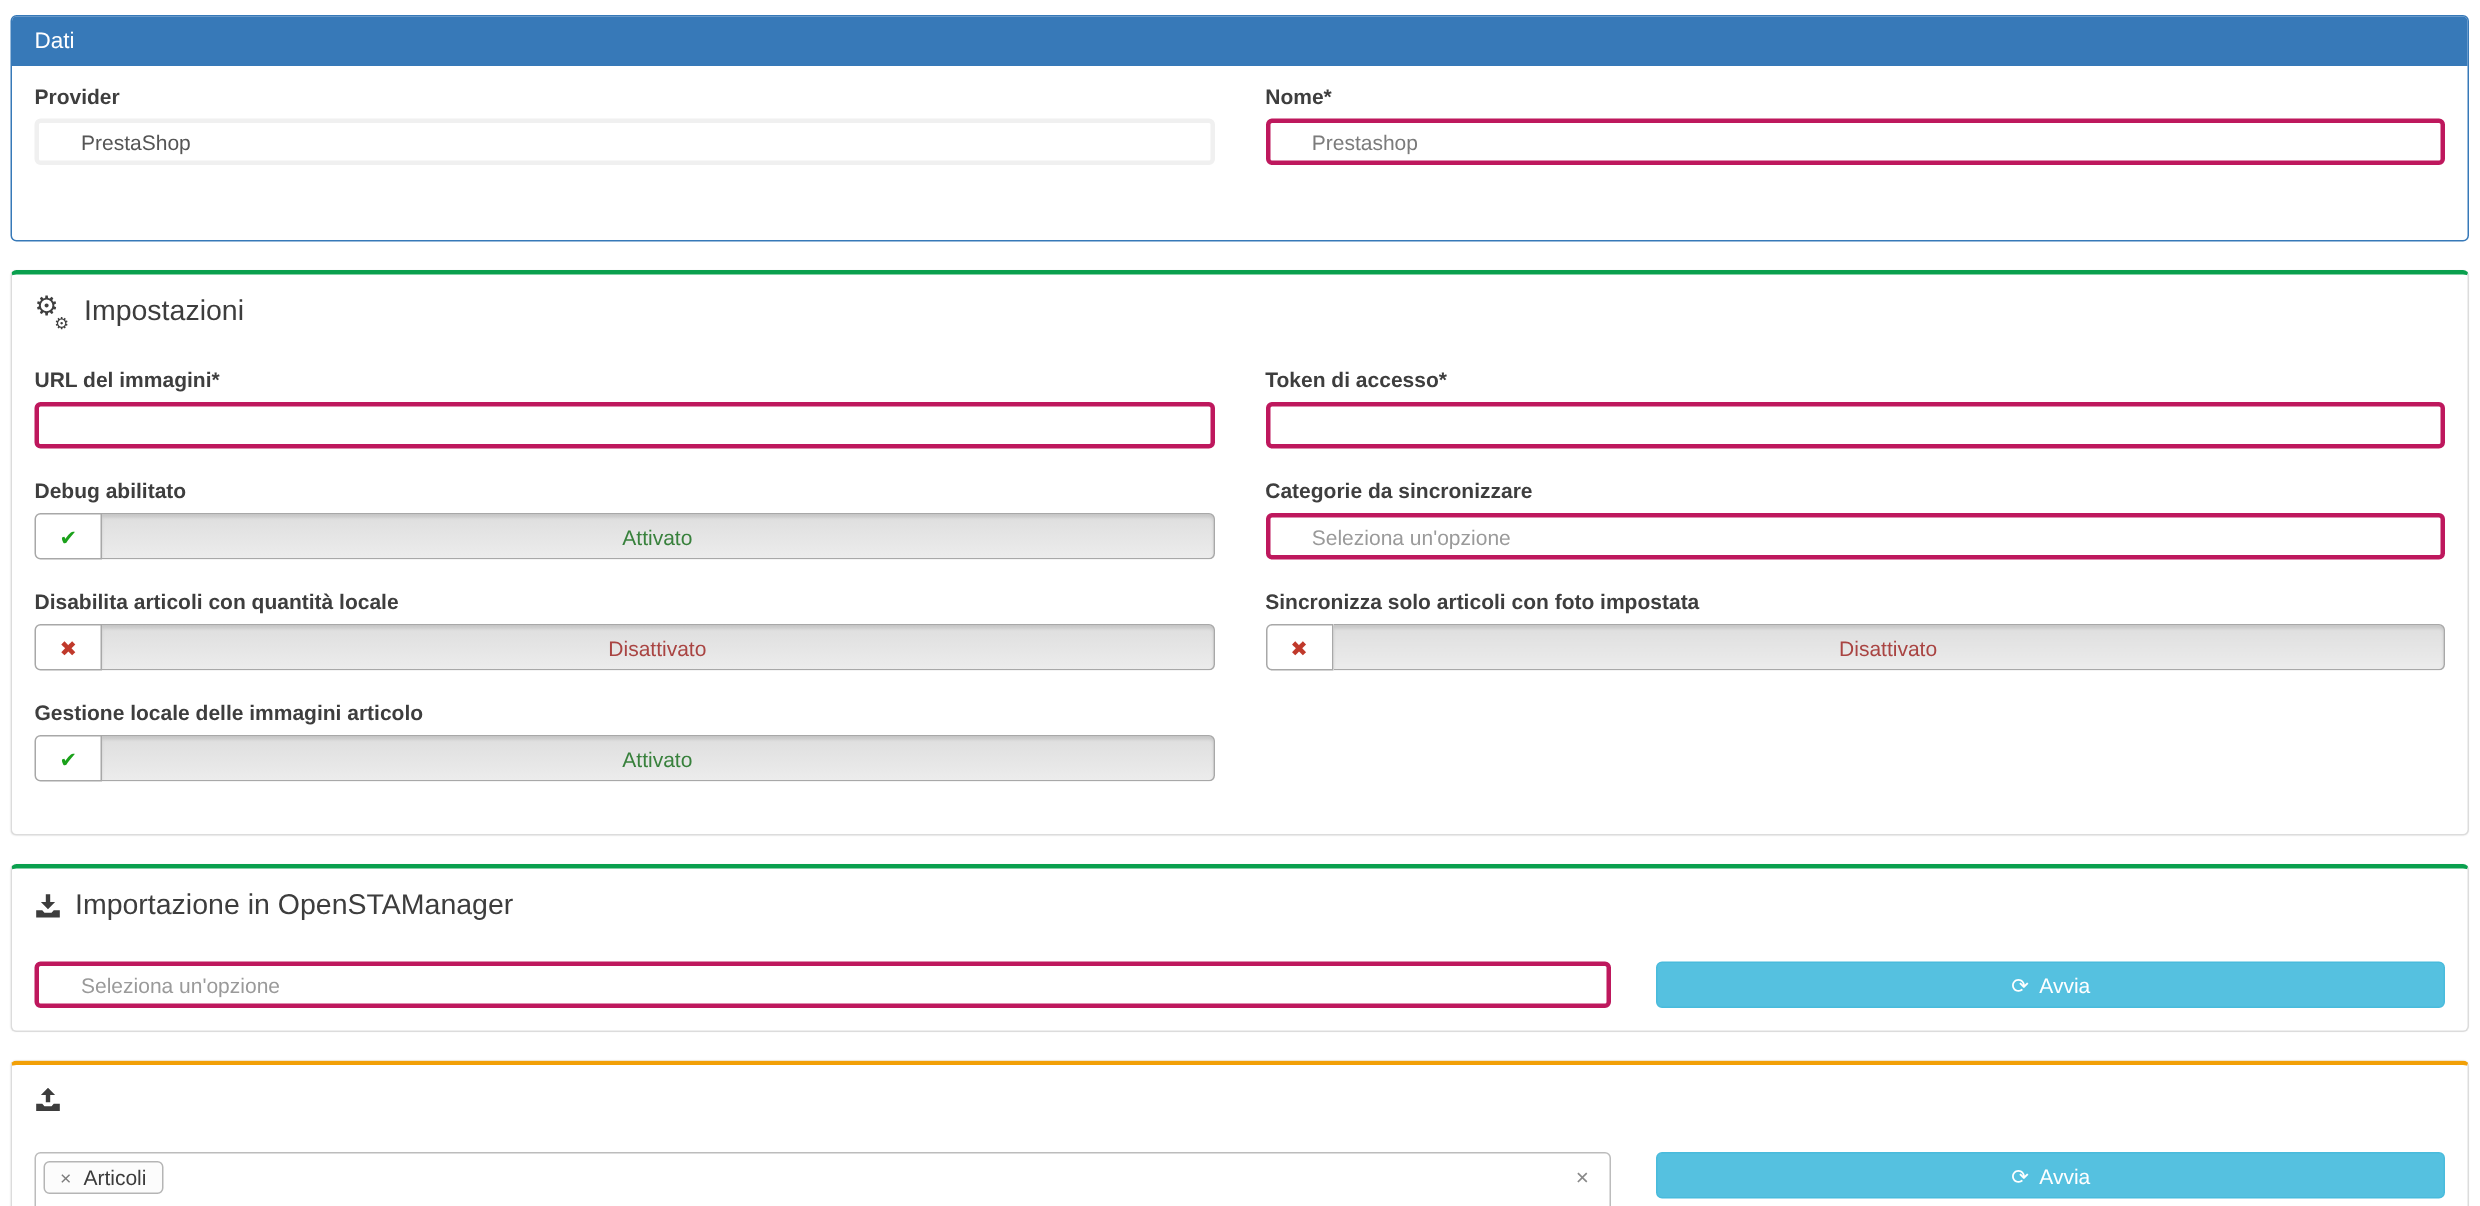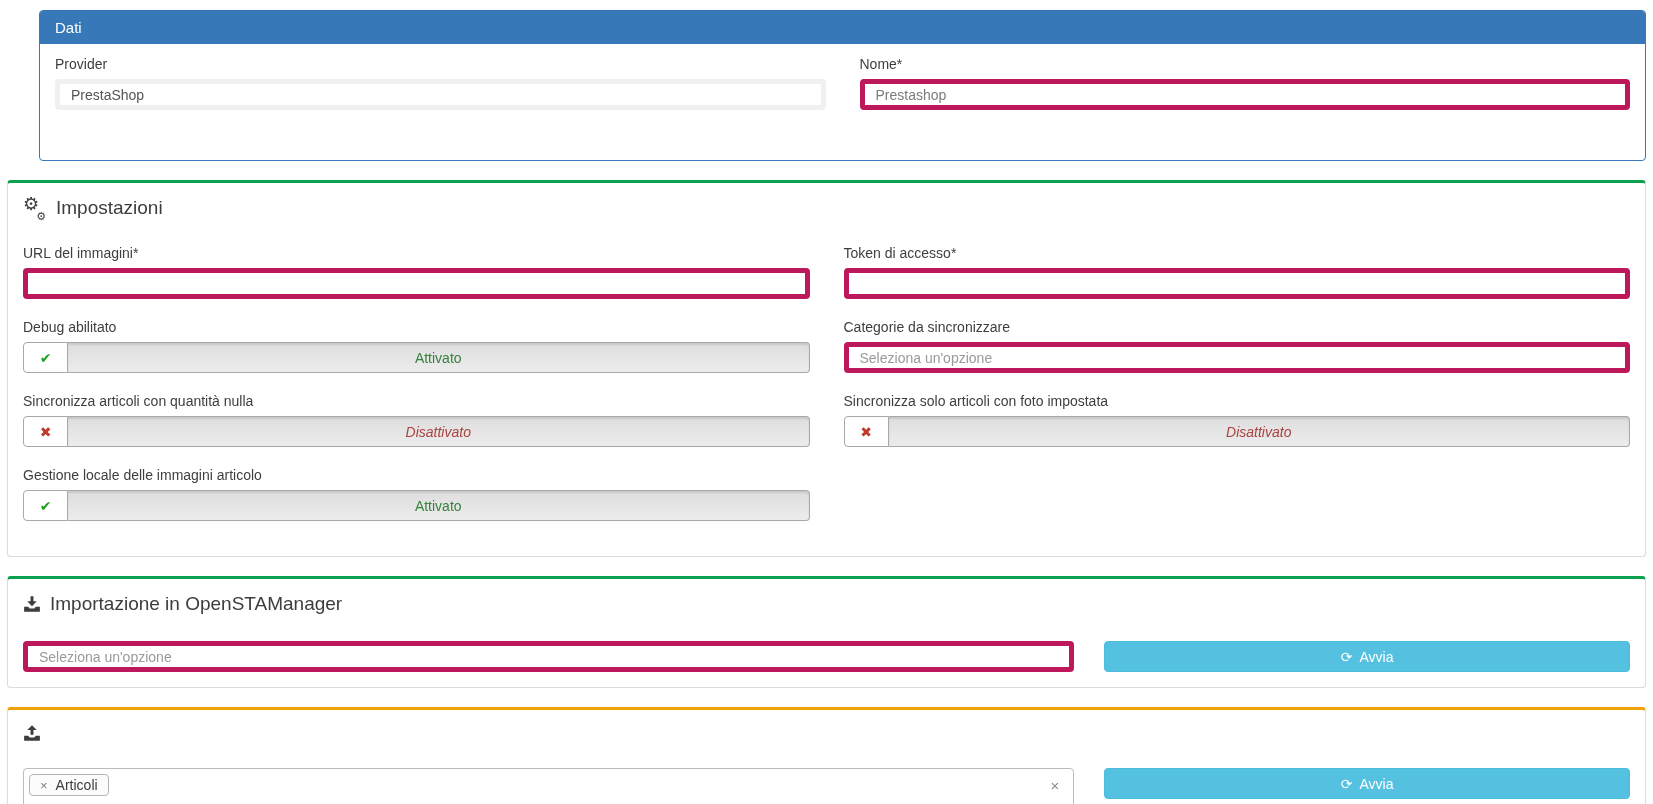--- a/index.html
+++ b/index.html
@@ -5,21 +5,21 @@
   * { box-sizing: border-box; }
   html,body { margin:0; padding:0; }
   body {
     width:1653px; height:804px; background:#ffffff; overflow:hidden;
     font-family:"Liberation Sans", sans-serif; font-size:14px; color:#404040;
   }
   .page { padding:10px 7px 0 7px; }
 
   
   .card { background:#fff; border-radius:4px; margin-bottom:19px; }
-  .card-primary { border:1px solid #3779b8;margin-left:32px; }
+  .card-primary { border:1px solid #3779b8; }
   .card-accent  { border:1px solid #dcdcdc; border-top:3px solid #0aa04e; box-shadow:0 0 1px rgba(0,0,0,.08); }
   .card-accent.orange { border-top-color:#f2a007; }
   .card-header {
     background:#3779b8; color:#fff; font-size:15px;
     padding:8px 15px; border-radius:3px 3px 0 0;
   }
   .card-body { padding:12px 15px 15px; }
   .card-body.tall-bottom { padding-bottom:30px; }
 
   .section-title {
@@ -31,24 +31,24 @@
   .gear-small { position:absolute; right:1px; bottom:-4px; font-size:11px; line-height:11px; }
   .title-svg { width:18px; height:18px; fill:#3d3d3d; flex:0 0 auto; }
 
   
   .row2 { display:grid; grid-template-columns:1fr 1fr; column-gap:34px; }
   .action-row { display:grid; grid-template-columns:2fr 1fr; column-gap:30px; align-items:start; }
 
   
   .field { margin-bottom:20px; }
   .field:last-child { margin-bottom:0; }
-  .field-label { display:block; font-weight:normal; font-size:14px; color:#3e3e3e; margin-bottom:7px; }
+  .field-label { display:block; font-weight:bold; font-size:14px; color:#3e3e3e; margin-bottom:7px; }
   .text-input {
-    width:100%; height:31px; border:5px solid #be185d; border-radius:4px;
-    padding:0 11px; font-size:14px; color:#555; background:#fff;
+    width:100%; height:31px; border:3px solid #be185d; border-radius:4px;
+    padding:0 28px; font-size:14px; color:#555; background:#fff;
     font-family:"Liberation Sans", sans-serif; outline:none;
   }
   .text-input::placeholder { color:#9a9a9a; opacity:1; }
   .text-input.readonly { border-color:#f0f0f0; color:#555; }
   .text-input.grey-value { color:#7b7b7b; }
 
   
   .toggle { display:flex; height:31px; width:100%; cursor:pointer; }
   .toggle-check {
     width:45px; flex:0 0 45px; background:#fff; border:1px solid #a8a8a8;
@@ -57,21 +57,21 @@
   }
   .toggle-bar {
     flex:1; border:1px solid #a8a8a8; border-left:none; border-radius:0 4px 4px 0;
     background:linear-gradient(#dedede, #ececec);
     box-shadow:inset 0 2px 2px rgba(0,0,0,.10);
     display:flex; align-items:center; justify-content:center; font-size:14px;
   }
   .toggle.on  .toggle-check { color:#1ba11b; }
   .toggle.on  .toggle-bar   { color:#38813c;text-align:right; }
   .toggle.off .toggle-check { color:#c0392b; }
-  .toggle.off .toggle-bar   { color:#a94442;font-style:italic; }
+  .toggle.off .toggle-bar   { color:#a94442; }
 
   
   .btn-info {
     width:100%; height:31px; border:1px solid #49bbdc; border-radius:4px;
     background:#55c1e0; color:#fff; font-size:14px; cursor:pointer;
     display:flex; align-items:center; justify-content:center; gap:7px;
     font-family:"Liberation Sans", sans-serif;
   }
   .btn-refresh-icon { font-size:14px; line-height:1; }
 
@@ -144,21 +144,21 @@
           </div>
         </div>
         <div class="field">
           <label class="field-label">Categorie da sincronizzare</label>
           <input class="text-input" placeholder="Seleziona un'opzione" style="">
         </div>
       </div>
 
       <div class="row2">
         <div class="field">
-          <label class="field-label">Sincronizza articoli con quantità nulla</label>
+          <label class="field-label">Disabilita articoli con quantità locale</label>
           <div class="toggle off">
             <span class="toggle-check">✖</span>
             <span class="toggle-bar">Disattivato</span>
           </div>
         </div>
         <div class="field">
           <label class="field-label">Sincronizza solo articoli con foto impostata</label>
           <div class="toggle off">
             <span class="toggle-check">✖</span>
             <span class="toggle-bar">Disattivato</span>

